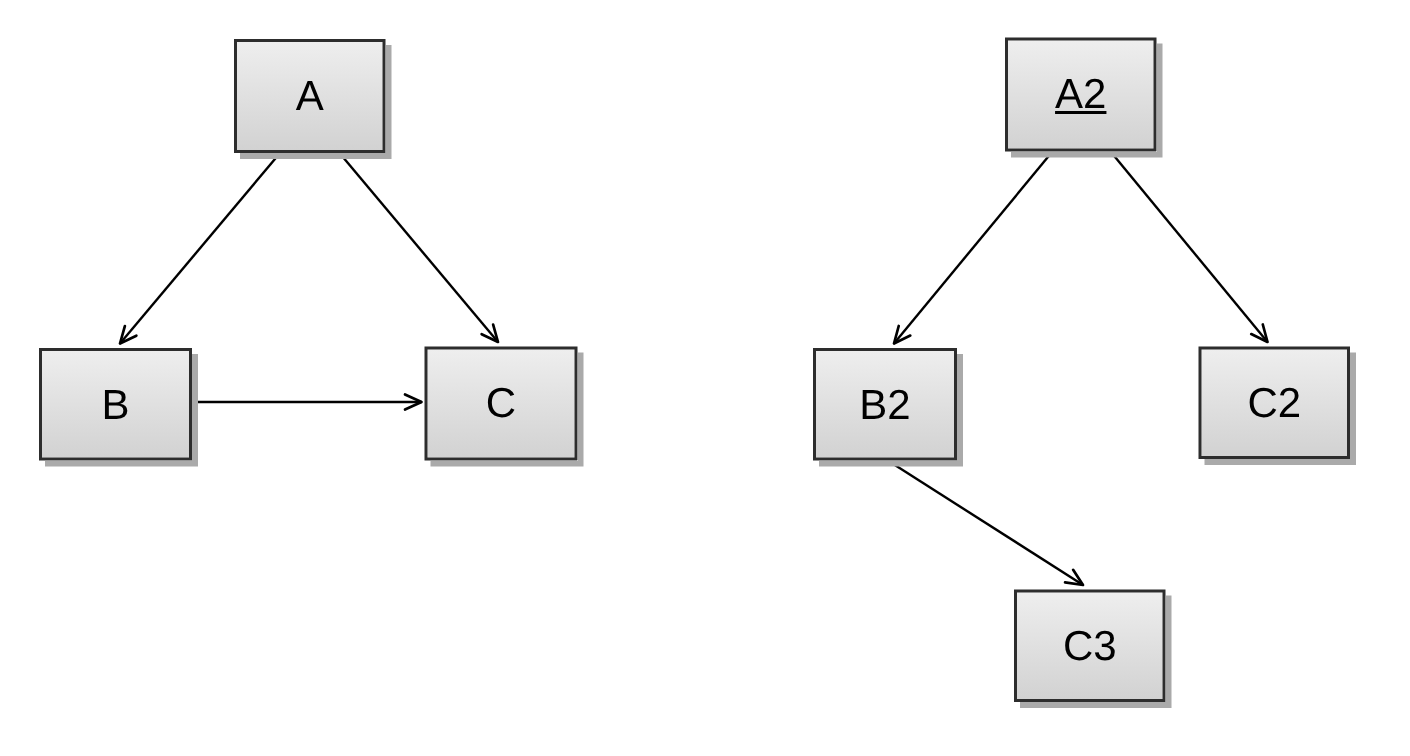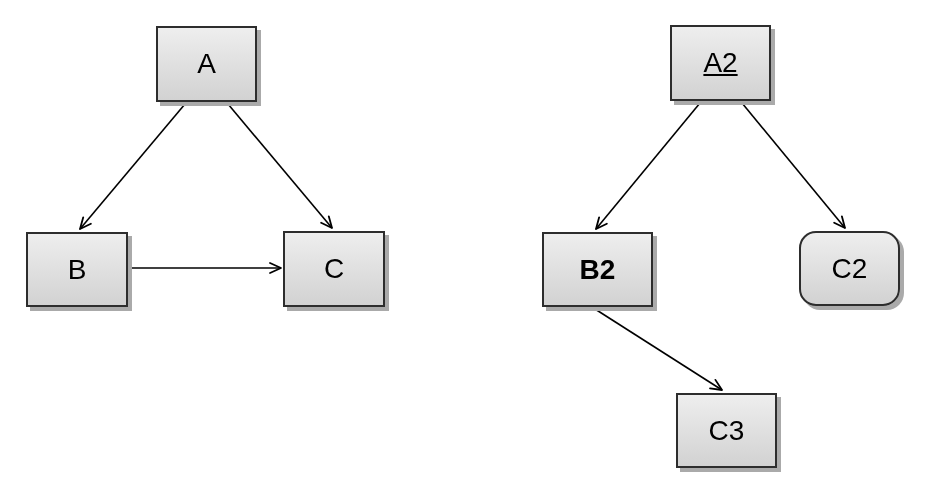--- a/index.html
+++ b/index.html
@@ -64,23 +64,23 @@
       </div>
       <div class="node" style="left: 26px; top: 232px; width: 102px; height: 75px; background: linear-gradient(rgb(238, 238, 238), rgb(210, 210, 210)); border-color: rgb(45, 45, 45); box-shadow: rgb(170, 170, 170) 4px 4px 0px 0px;">
         <span class="node-label" style="color: rgb(0, 0, 0);">B</span>
       </div>
       <div class="node" style="left: 283px; top: 231px; width: 102px; height: 76px; background: linear-gradient(rgb(238, 238, 238), rgb(210, 210, 210)); border-color: rgb(45, 45, 45); box-shadow: rgb(170, 170, 170) 4px 4px 0px 0px;">
         <span class="node-label" style="color: rgb(0, 0, 0);">C</span>
       </div>
       <div class="node" style="left: 670px; top: 25px; width: 101px; height: 76px; background: linear-gradient(rgb(238, 238, 238), rgb(210, 210, 210)); border-color: rgb(45, 45, 45); box-shadow: rgb(170, 170, 170) 4px 4px 0px 0px;">
         <span class="node-label" style="color: rgb(0, 0, 0); text-decoration: underline;">A2</span>
       </div>
-      <div class="node" style="left: 542px; top: 232px; width: 111px; height: 75px; background: linear-gradient(rgb(238, 238, 238), rgb(210, 210, 210)); border-color: rgb(45, 45, 45); box-shadow: rgb(170, 170, 170) 4px 4px 0px 0px; font-weight: bold;">
+      <div class="node" style="left: 542px; top: 232px; width: 96px; height: 75px; background: linear-gradient(rgb(238, 238, 238), rgb(210, 210, 210)); border-color: rgb(45, 45, 45); box-shadow: rgb(170, 170, 170) 4px 4px 0px 0px;">
         <span class="node-label" style="color: rgb(0, 0, 0);">B2</span>
       </div>
-      <div class="node" style="left: 799px; top: 231px; width: 101px; height: 75px; background: linear-gradient(rgb(238, 238, 238), rgb(210, 210, 210)); border-color: rgb(45, 45, 45); box-shadow: rgb(170, 170, 170) 4px 4px 0px 0px; border-radius: 17px;">
+      <div class="node" style="left: 799px; top: 231px; width: 101px; height: 75px; background: linear-gradient(rgb(238, 238, 238), rgb(210, 210, 210)); border-color: rgb(45, 45, 45); box-shadow: rgb(170, 170, 170) 4px 4px 0px 0px;">
         <span class="node-label" style="color: rgb(0, 0, 0);">C2</span>
       </div>
       <div class="node" style="left: 676px; top: 393px; width: 101px; height: 75px; background: linear-gradient(rgb(238, 238, 238), rgb(210, 210, 210)); border-color: rgb(45, 45, 45); box-shadow: rgb(170, 170, 170) 4px 4px 0px 0px;">
         <span class="node-label" style="color: rgb(0, 0, 0);">C3</span>
       </div>
     </div>
 </div>
 
 </body></html>

